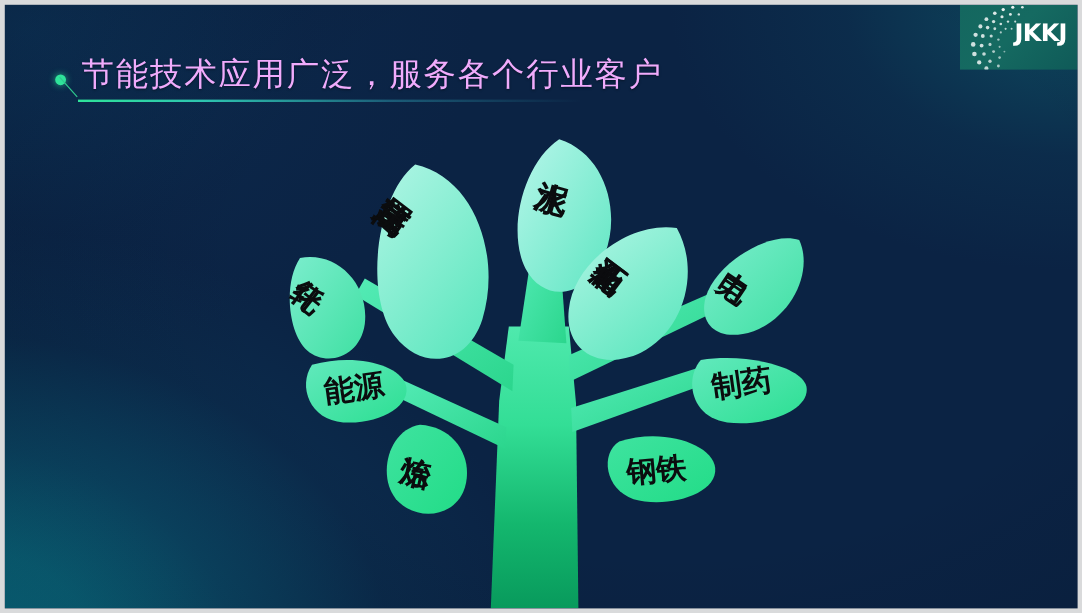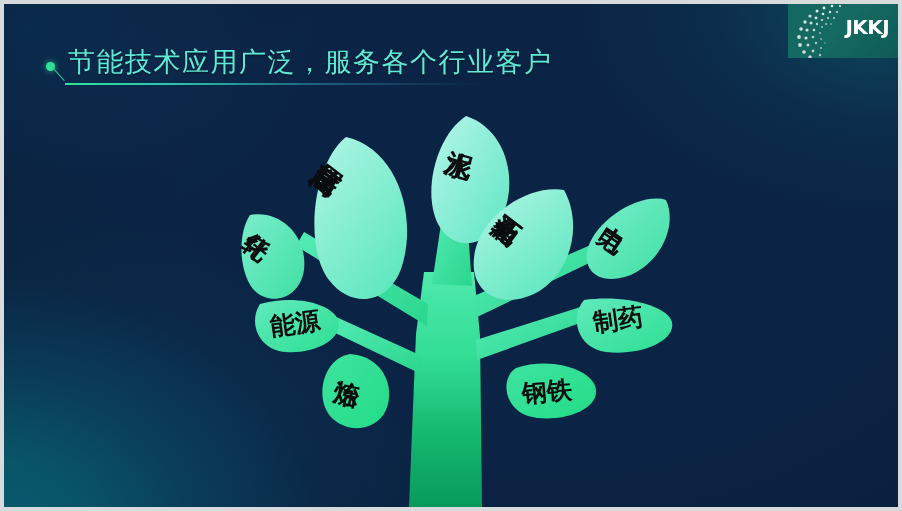--- a/index.html
+++ b/index.html
@@ -71,21 +71,21 @@
     inset: 0;
     background: radial-gradient(ellipse 900px 620px at 62% 42%,
                  rgba(0,0,0,0) 40%, rgba(3,14,30,0.42) 100%);
   }
 
   
   .logo {
     position: absolute;
     right: 0;
     top: 0;
-    width: 110px;
+    width: 98px;
     height: 54px;
     background: linear-gradient(135deg, #14675f 0%, #156a61 45%, #0f5a58 100%);
     overflow: hidden;
     z-index: 30;
   }
   .logo-swirl {
     position: absolute;
     left: 2px;
     top: -3px;
     width: 72px;
@@ -108,21 +108,21 @@
     position: absolute;
     left: 42px;
     top: 40px;
     z-index: 25;
   }
   .title-text {
     position: absolute;
     left: 22px;
     top: 0;
     white-space: nowrap;
-    color: #5eead4;
+    color: #f0abfc;
     font-size: 27px;
     font-weight: 500;
     letter-spacing: 1.5px;
     font-family: Liberation Sans, sans-serif;
     text-shadow: 0 1px 2px rgba(0,0,0,0.45);
     text-align: center;
   }
   .title-dot {
     position: absolute;
     left: 0px;

